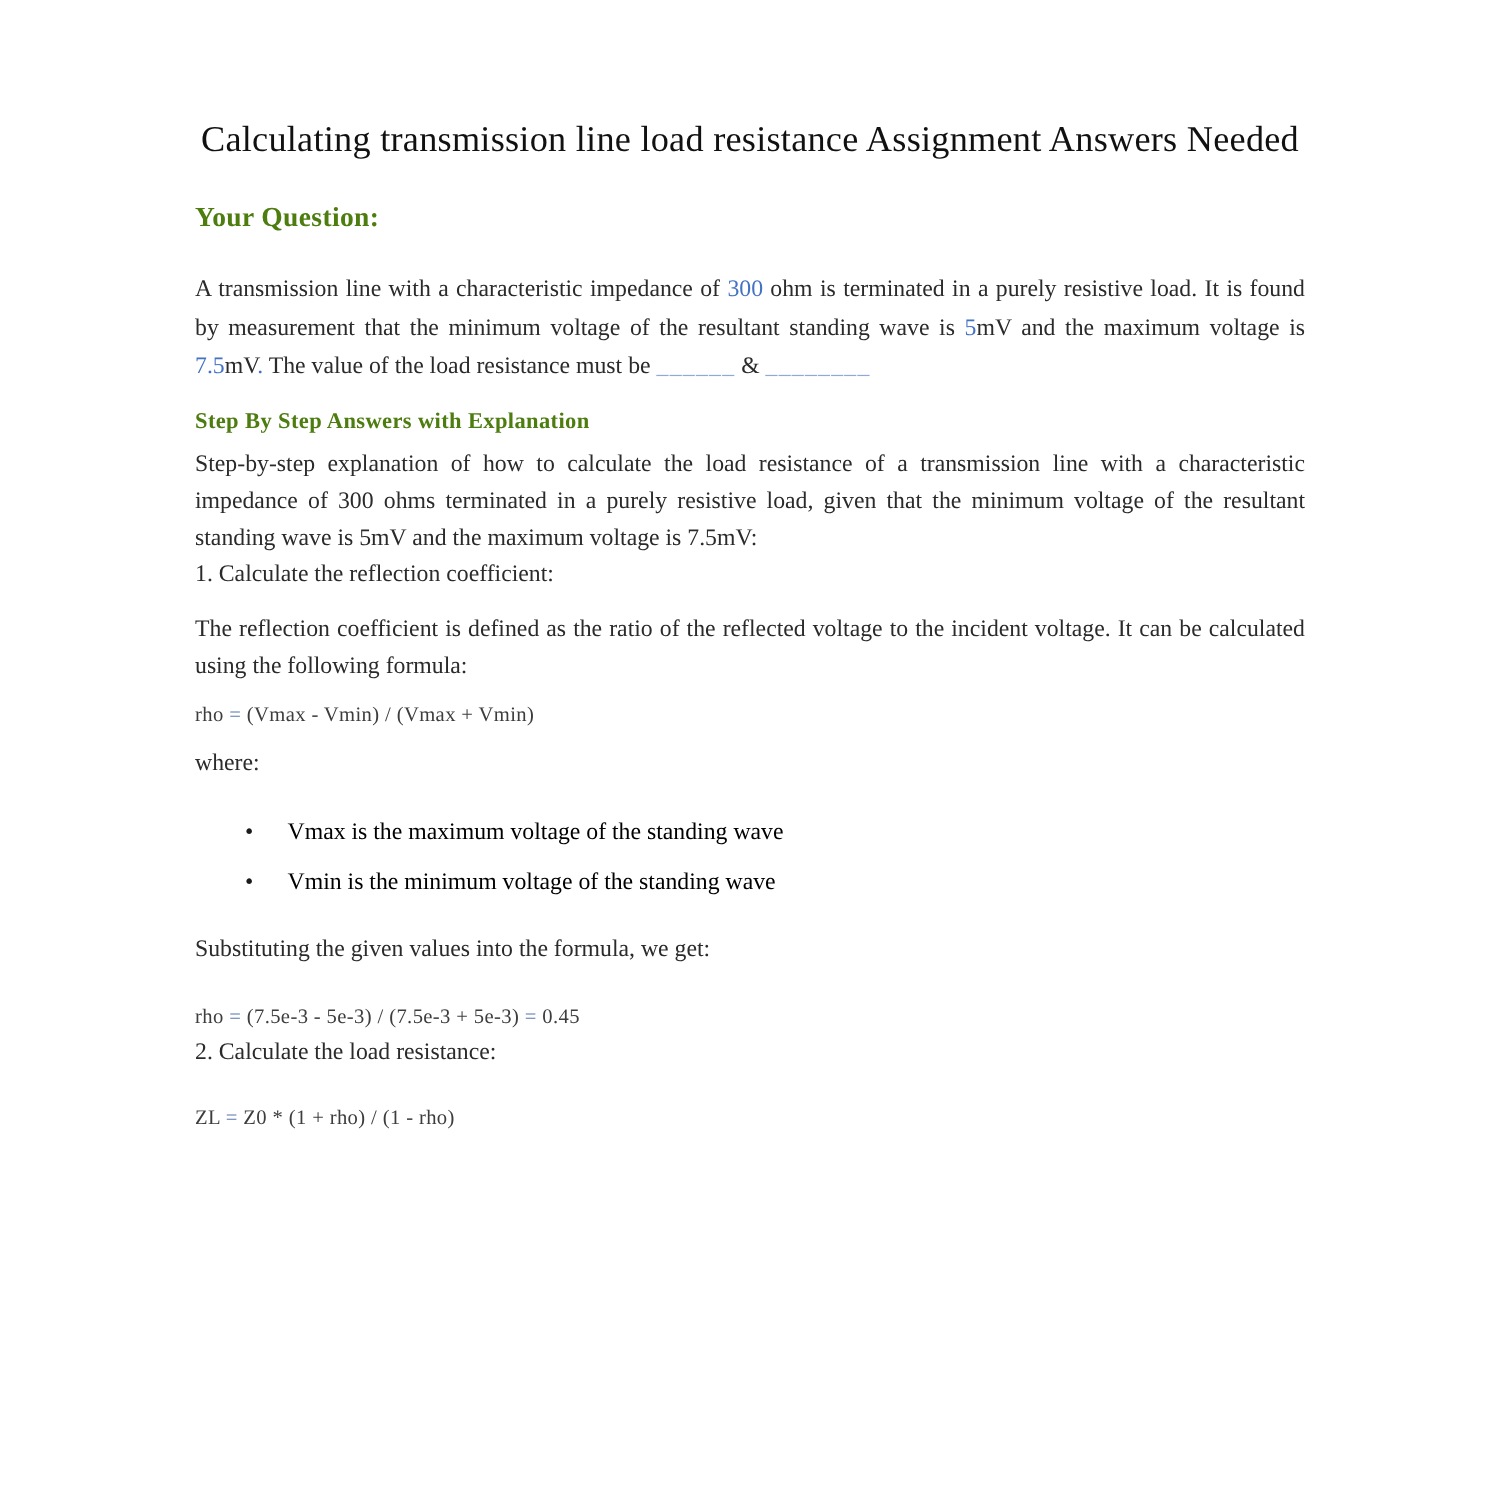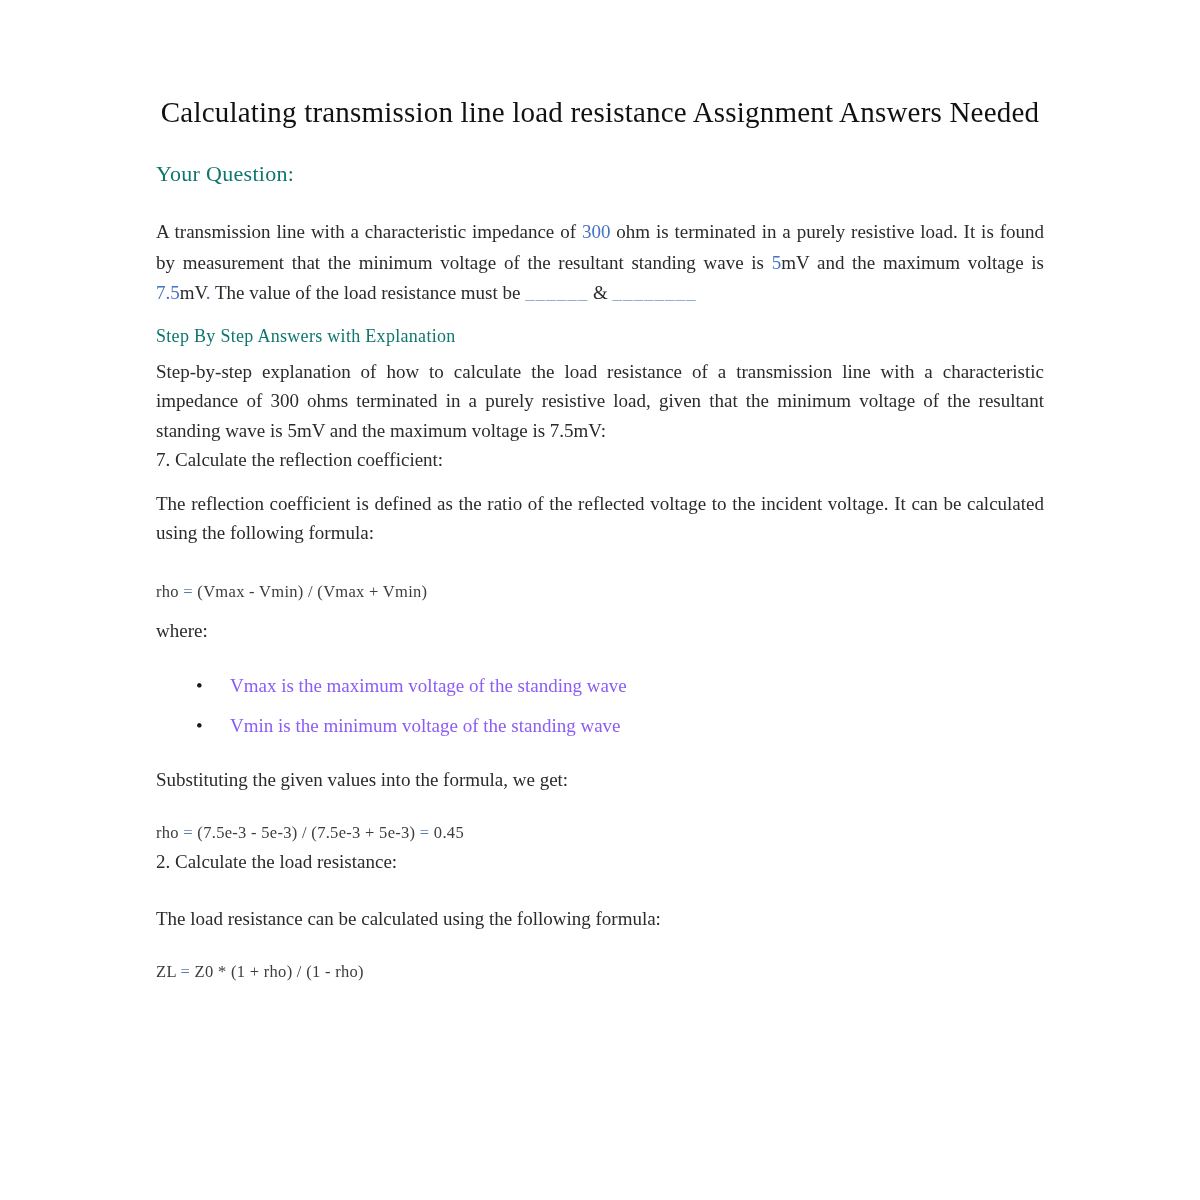--- a/index.html
+++ b/index.html
@@ -22,22 +22,22 @@
     margin: 90px auto 0;
     max-width: 880px;
     font-size: 29px;
     line-height: 45px;
     font-weight: 500;
     text-align: center;
     color: #111111;
     letter-spacing: 0.2px;
   }
   h2.section-heading {
-    font-weight: 400;
-    color: #0f766e;
+    font-weight: 700;
+    color: #4d7c0f;
     letter-spacing: 0.3px;
   }
   h2.q-heading {
     margin: 24px 0 0;
     font-size: 22px;
     line-height: 30px;
   }
   h2.a-heading {
     margin: 12px 0 0;
     font-size: 18px;
@@ -64,21 +64,21 @@
   p.where-par    { margin-top: 12px; }
   p.subst-par    { margin-top: 24px; }
   p.step2-label  { margin-top: 2px; }
   p.loaddef-par  { margin-top: 28px; }
   .formula {
     font-size: 16.5px;
     line-height: 24px;
     color: #3d3d3d;
     letter-spacing: 0.3px;
   }
-  p.formula-1 { margin-top: 32px; }
+  p.formula-1 { margin-top: 12px; }
   p.formula-2 { margin-top: 26px; }
   p.formula-3 { margin-top: 26px; }
   .eq {
     color: #5b79ad;
   }
   .accent-blue {
     color: #4472c4;
   }
   .blank {
     color: #8eaadb;
@@ -87,21 +87,21 @@
   ul.def-list {
     margin: 26px 0 0;
     padding: 0;
     list-style: none;
   }
   ul.def-list li {
     position: relative;
     padding-left: 74px;
     font-size: 19px;
     line-height: 30px;
-    color: #8b5cf6;
+    color: #000000;
   }
   ul.def-list li + li {
     margin-top: 10px;
   }
   ul.def-list li::before {
     content: "\2022";
     position: absolute;
     left: 40px;
     top: 0;
     font-size: 19px;
@@ -116,36 +116,35 @@
   <h1 class="doc-title">Calculating transmission line load resistance Assignment Answers Needed</h1>
 
   <h2 class="section-heading q-heading">Your Question:</h2>
 
   <p class="body-text just question-par"><span>A transmission line with a characteristic impedance of </span><span class="accent-blue">300</span><span> ohm is terminated in a purely resistive load. It is found by measurement that the minimum voltage of the resultant standing wave is </span><span class="accent-blue">5</span><span>mV and the maximum voltage is </span><span class="accent-blue">7.5</span><span>mV</span><span class="accent-blue">.</span><span>  The value of the load resistance must be </span><span class="blank">______</span><span> &amp; </span><span class="blank">________</span></p>
 
   <h2 class="section-heading a-heading">Step By Step Answers with Explanation</h2>
 
   <p class="body-text just intro-par">Step-by-step explanation of how to calculate the load resistance of a transmission line with a characteristic impedance of 300 ohms terminated in a purely resistive load, given that the minimum voltage of the resultant standing wave is 5mV and the maximum voltage is 7.5mV:</p>
 
-  <p class="body-text step-label">7. Calculate the reflection coefficient:</p>
+  <p class="body-text step-label">1. Calculate the reflection coefficient:</p>
 
   <p class="body-text just refdef-par">The reflection coefficient is defined as the ratio of the reflected voltage to the incident voltage. It can be calculated using the following formula:</p>
 
   <p class="formula formula-1"><span>rho </span><span class="eq">=</span><span> (Vmax - Vmin) / (Vmax + Vmin)</span></p>
 
   <p class="body-text where-par">where:</p>
 
   <ul class="def-list">
     <li>Vmax is the maximum voltage of the standing wave</li>
     <li>Vmin is the minimum voltage of the standing wave</li>
   </ul>
 
   <p class="body-text subst-par">Substituting the given values into the formula, we get:</p>
 
   <p class="formula formula-2"><span>rho </span><span class="eq">=</span><span> (7.5e-3 - 5e-3) / (7.5e-3 + 5e-3) </span><span class="eq">=</span><span> 0.45</span></p>
 
   <p class="body-text step2-label">2. Calculate the load resistance:</p>
 
-  <p class="body-text loaddef-par">The load resistance can be calculated using the following formula:</p>
 
   <p class="formula formula-3"><span>ZL </span><span class="eq">=</span><span> Z0 * (1 + rho) / (1 - rho)</span></p>
 
 </div>
 
 </body></html>

